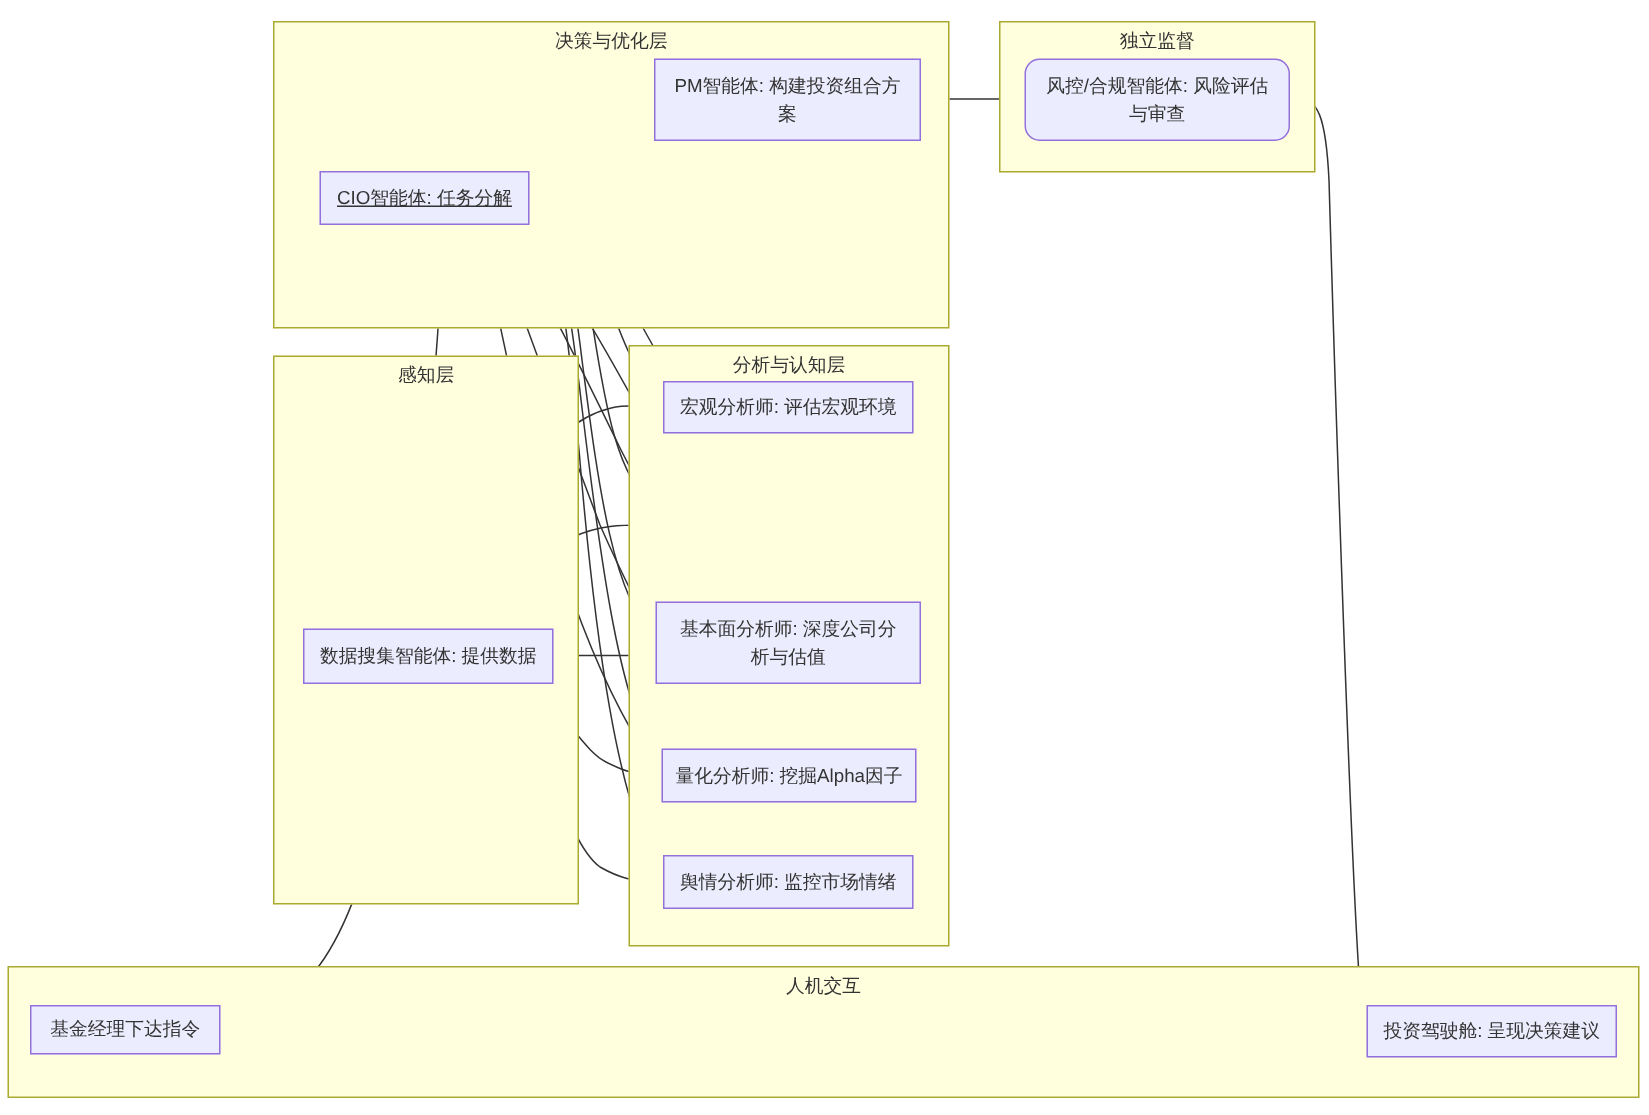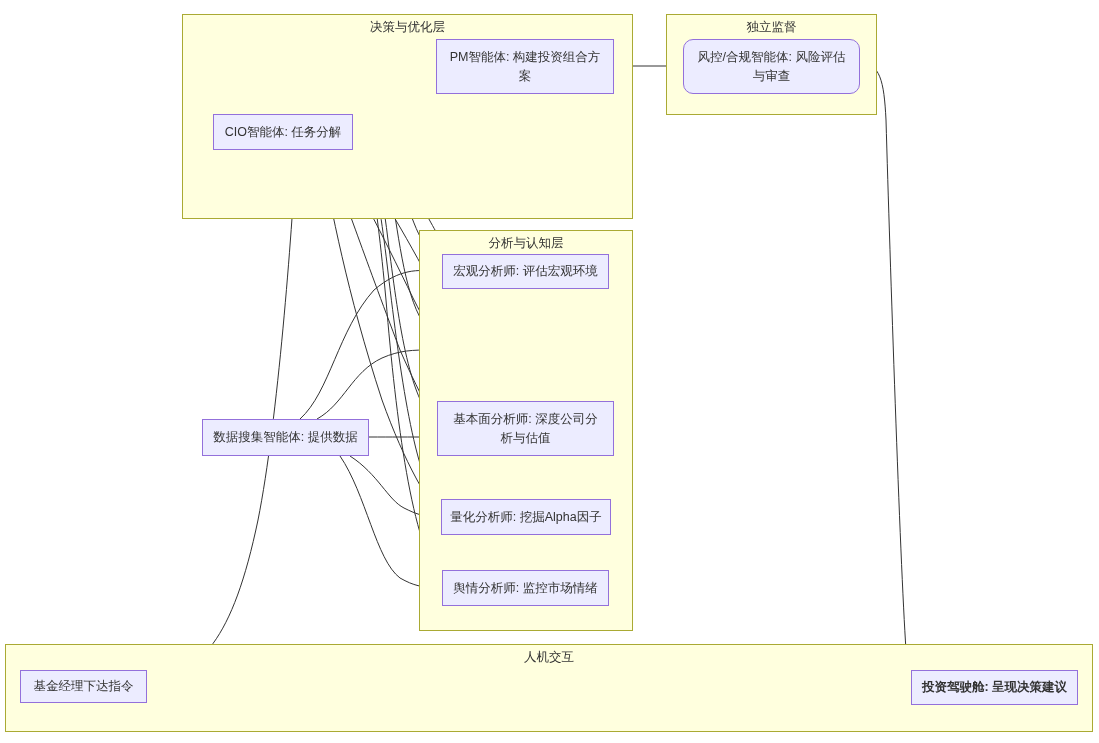--- a/index.html
+++ b/index.html
@@ -110,30 +110,33 @@
   </svg>
 
   <div class="cluster" style="left:182px; top:14px; width:451px; height:205px;">
     <div class="cluster-label">决策与优化层</div>
   </div>
 
   <div class="cluster" style="left:666px; top:14px; width:211px; height:101px;">
     <div class="cluster-label">独立监督</div>
   </div>
 
+  <div class="cluster" style="left:182px; top:237px; width:204px; height:366px;">
+    <div class="cluster-label">感知层</div>
+  </div>
 
   <div class="cluster" style="left:419px; top:230px; width:214px; height:401px;">
     <div class="cluster-label">分析与认知层</div>
   </div>
 
   <div class="cluster" style="left:5px; top:644px; width:1088px; height:88px;">
     <div class="cluster-label">人机交互</div>
   </div>
 
-  <div class="node" style="left:213px; top:114px; width:140px; height:36px;">
+  <div class="node" style="left:213px; top:114px; width:140px; height:36px;text-decoration:underline;">
     <span>CIO智能体: 任务分解</span>
   </div>
 
   <div class="node" style="left:436px; top:39px; width:178px; height:55px;">
     <div>
       <span>PM智能体: 构建投资组合方</span>
       <span>案</span>
     </div>
   </div>
 
@@ -165,17 +168,17 @@
   </div>
 
   <div class="node" style="left:442px; top:570px; width:167px; height:36px;">
     <span>舆情分析师: 监控市场情绪</span>
   </div>
 
   <div class="node" style="left:20px; top:670px; width:127px; height:33px;">
     <span>基金经理下达指令</span>
   </div>
 
-  <div class="node" style="left:911px; top:670px; width:167px; height:35px;font-weight:bold;">
+  <div class="node" style="left:911px; top:670px; width:167px; height:35px;">
     <span>投资驾驶舱: 呈现决策建议</span>
   </div>
 
 </div>
 
 </body></html>

